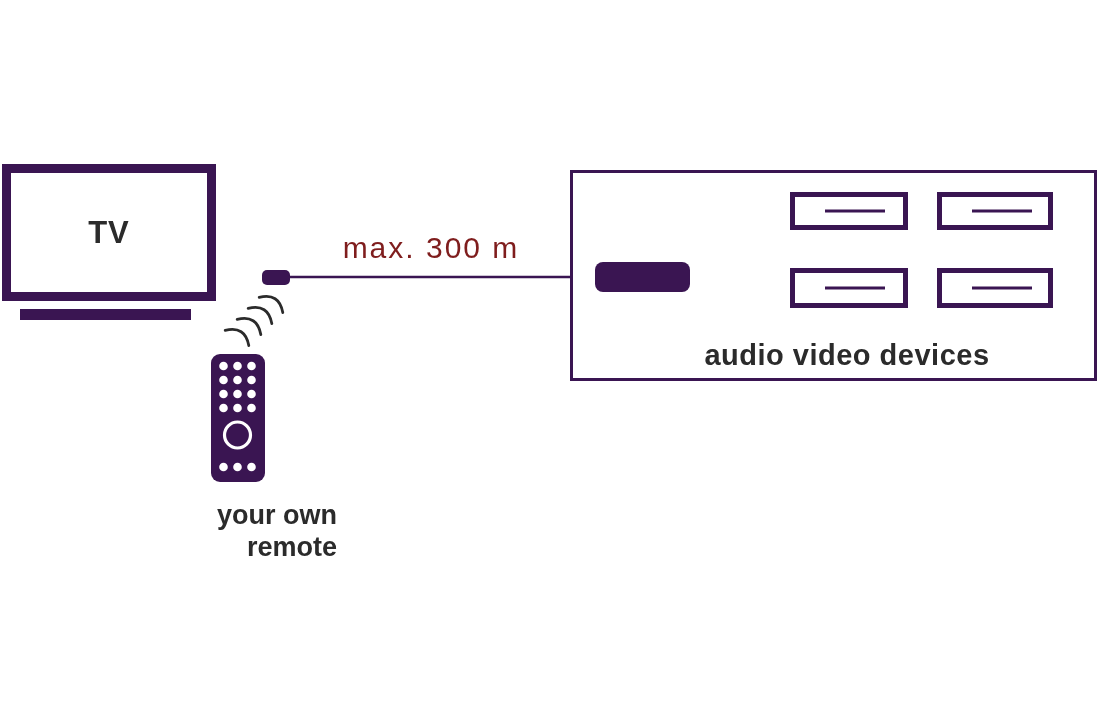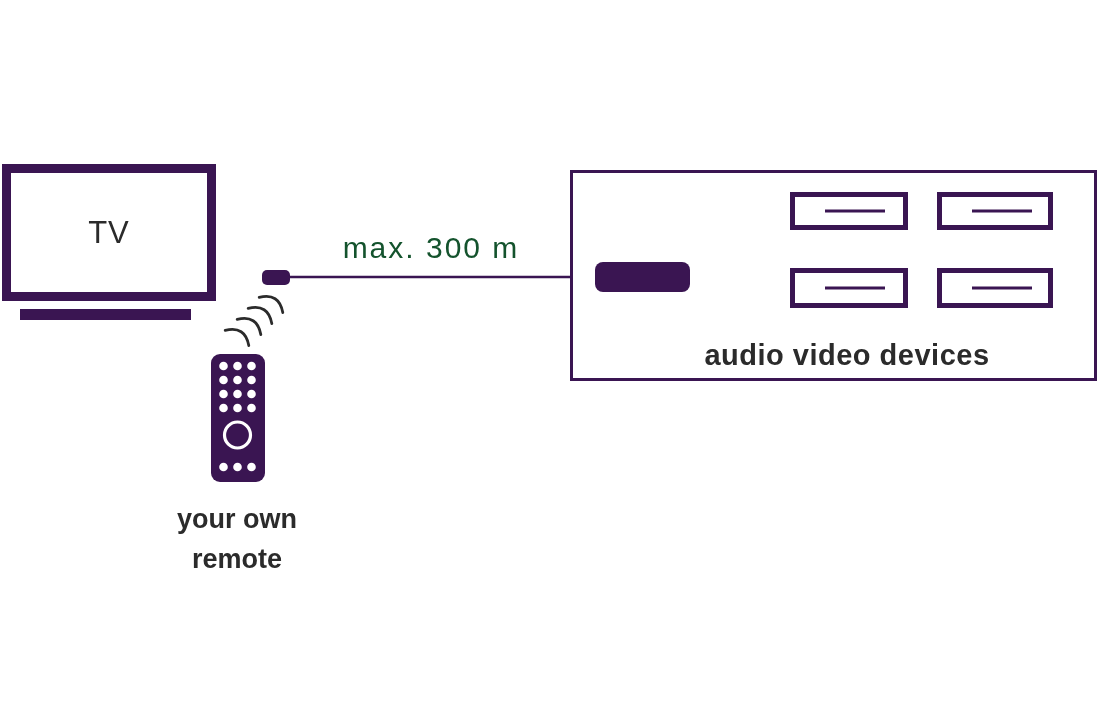--- a/index.html
+++ b/index.html
@@ -10,41 +10,41 @@
   html,body{margin:0;padding:0;background:var(--bg);}
   .stage{
     position:relative;width:1100px;height:720px;background:var(--bg);
     font-family:"Liberation Sans",sans-serif;overflow:hidden;
   }
   .abs{position:absolute;box-sizing:border-box;}
 
   
   .tv{left:2px;top:164px;width:214px;height:137px;border:9px solid var(--purple);background:#fff;
       display:flex;align-items:center;justify-content:center;}
-  .tv-label{font-size:31px;font-weight:normal;color:var(--ink);letter-spacing:1px;}
+  .tv-label{font-size:31px;font-weight:bold;color:var(--ink);letter-spacing:1px;}
   .tv-stand{left:20px;top:309px;width:171px;height:11px;background:var(--purple);}
 
   
   .remote{left:211px;top:354px;width:54px;height:128px;background:var(--purple);border-radius:9px;}
   .remote svg{display:block;}
   .remote-caption{
-    left:137px;top:499px;width:200px;text-align:center;
-    font-size:27px;font-weight:bold;color:var(--ink);line-height:40px;white-space:pre-line;
+    left:137px;top:499px;width:200px;text-align:right;
+    font-size:27px;font-weight:bold;color:var(--ink);line-height:32px;white-space:pre-line;
   }
 
   
   .overlay{left:0;top:0;width:1100px;height:720px;pointer-events:none;}
 
   
   .dongle{left:262px;top:270px;width:28px;height:15px;background:var(--purple);border-radius:5px;}
 
   
   .distance-label{
     left:331px;top:231px;width:200px;text-align:center;
-    font-size:30px;font-weight:400;color:#14532d;letter-spacing:2px;
+    font-size:30px;font-weight:400;color:#7f1d1d;letter-spacing:2px;
   }
 
   
   .avbox{left:570px;top:170px;width:527px;height:211px;border:3px solid var(--purple);background:#fff;}
 
   
   .capsule{left:595px;top:262px;width:95px;height:30px;background:var(--purple);border-radius:8px;}
 
   
   .device{border:5px solid var(--purple);background:#fff;}

